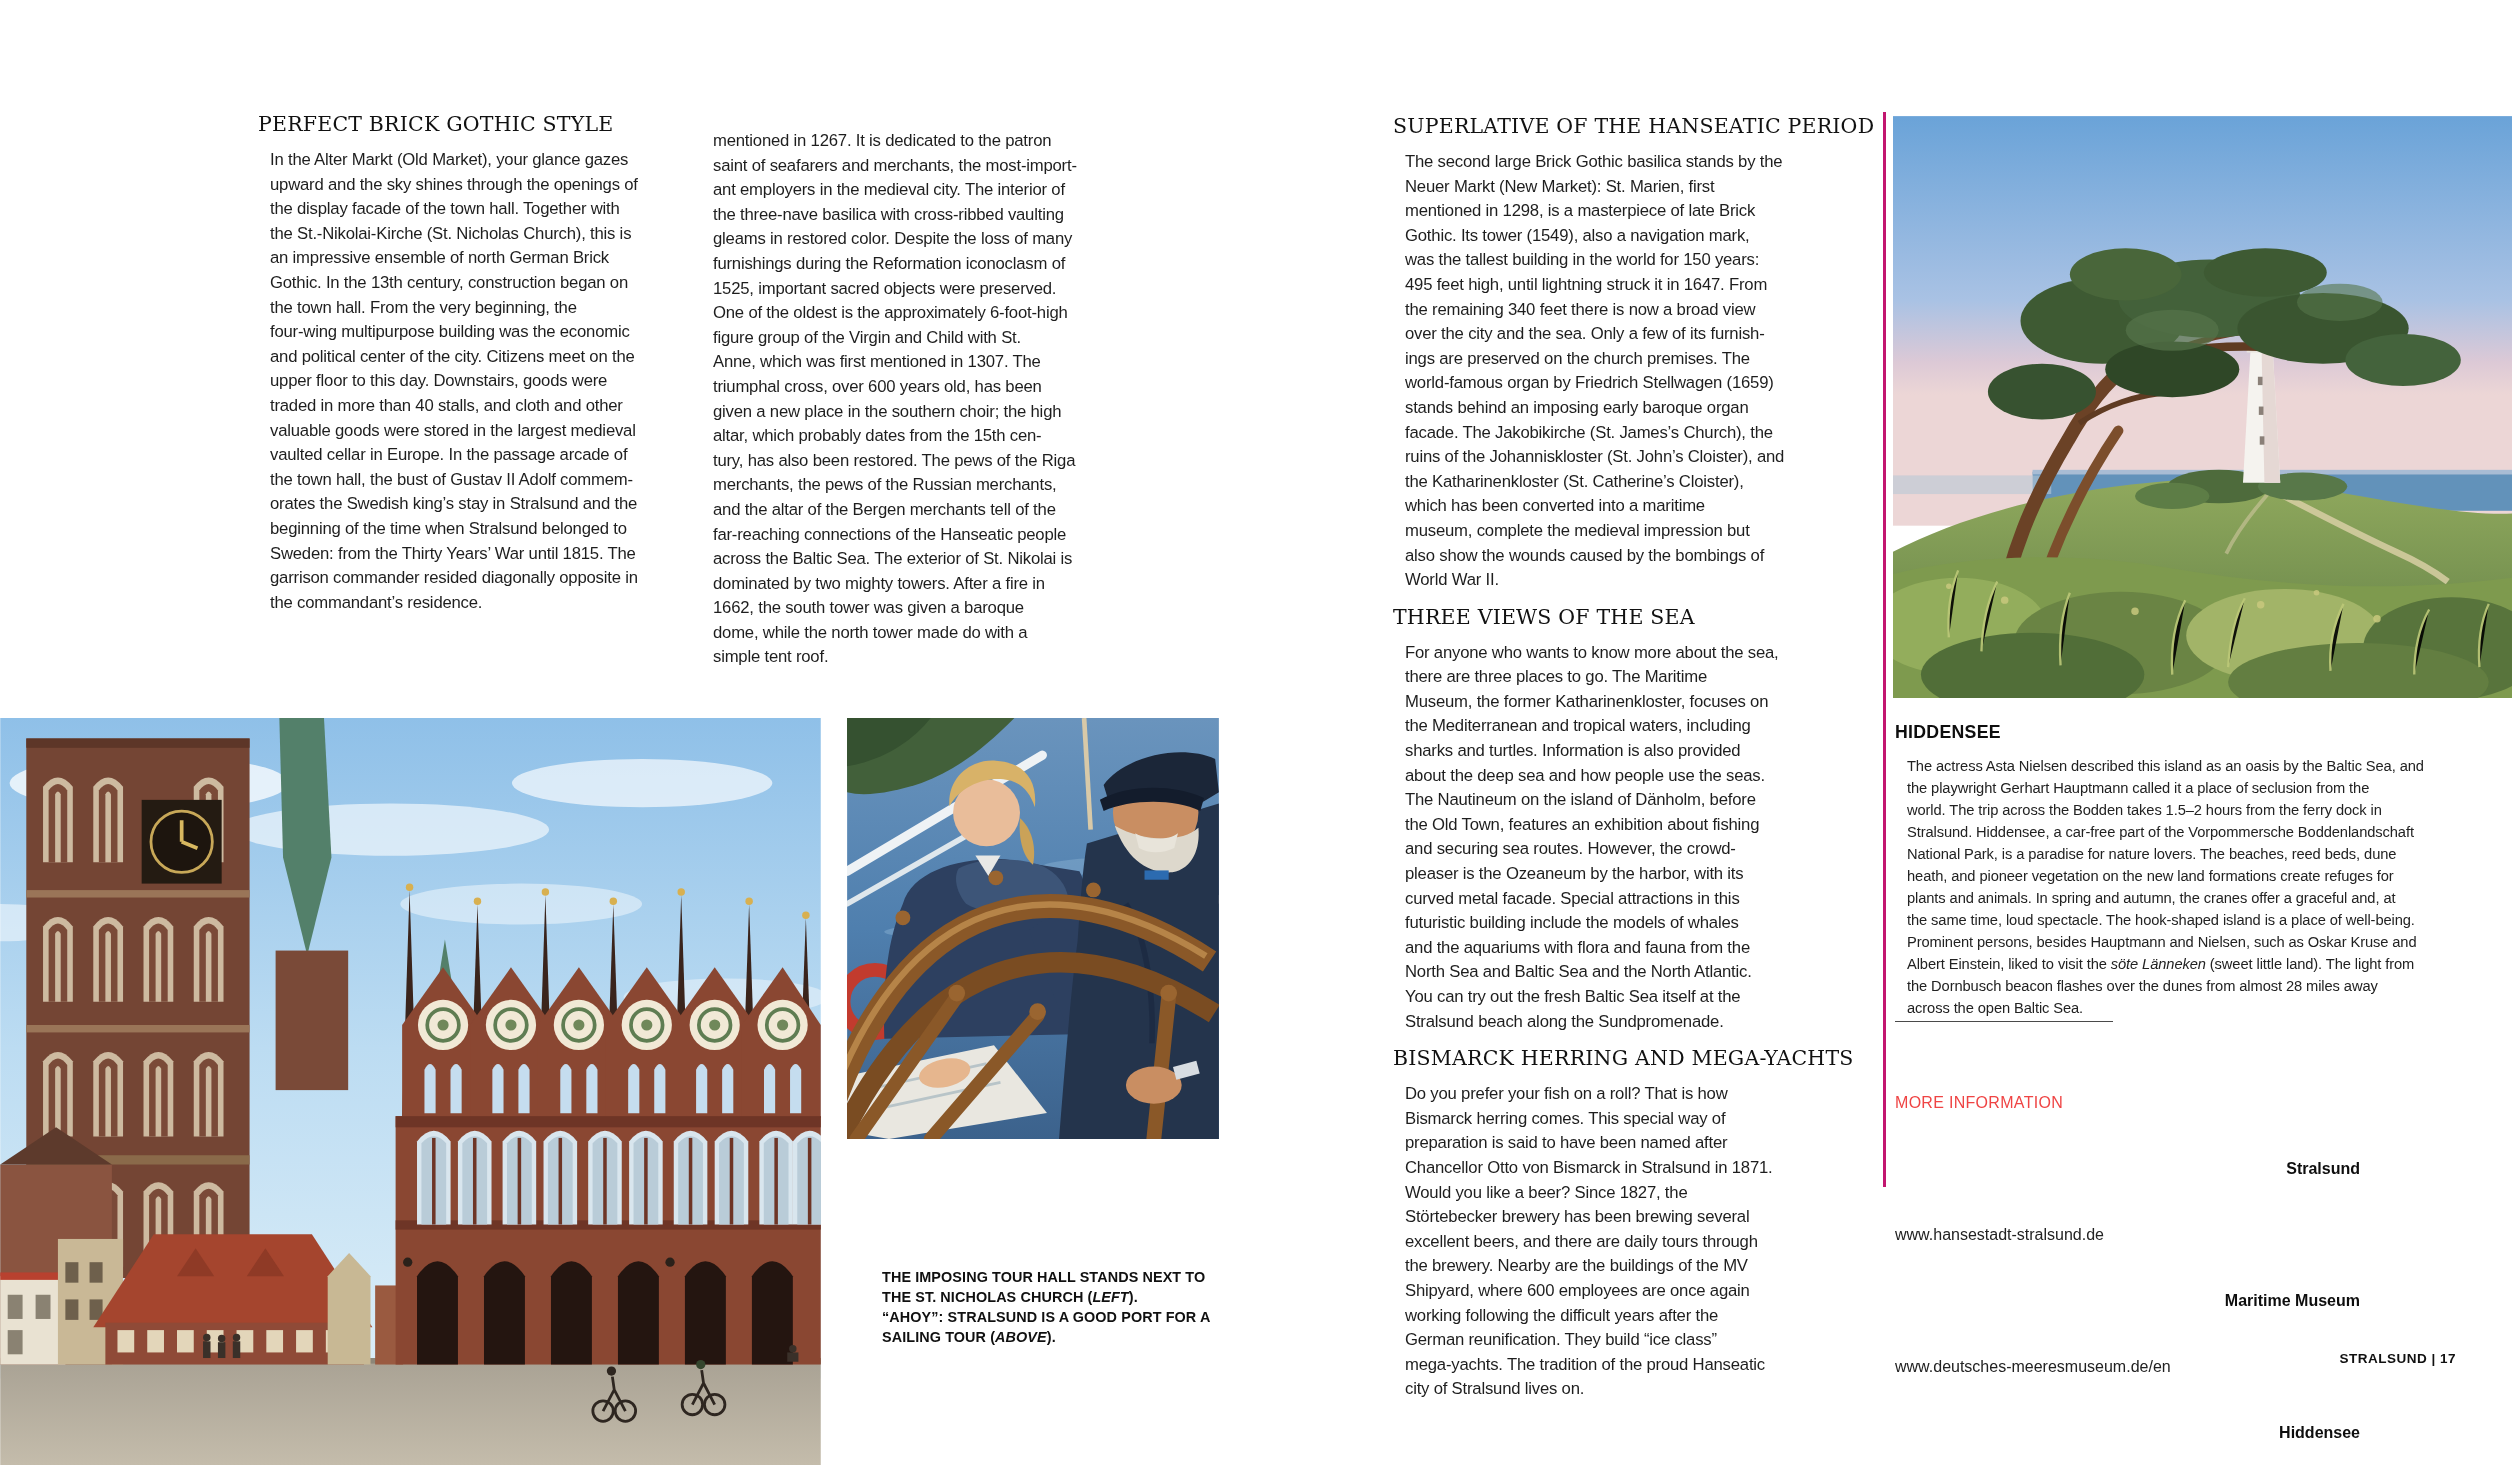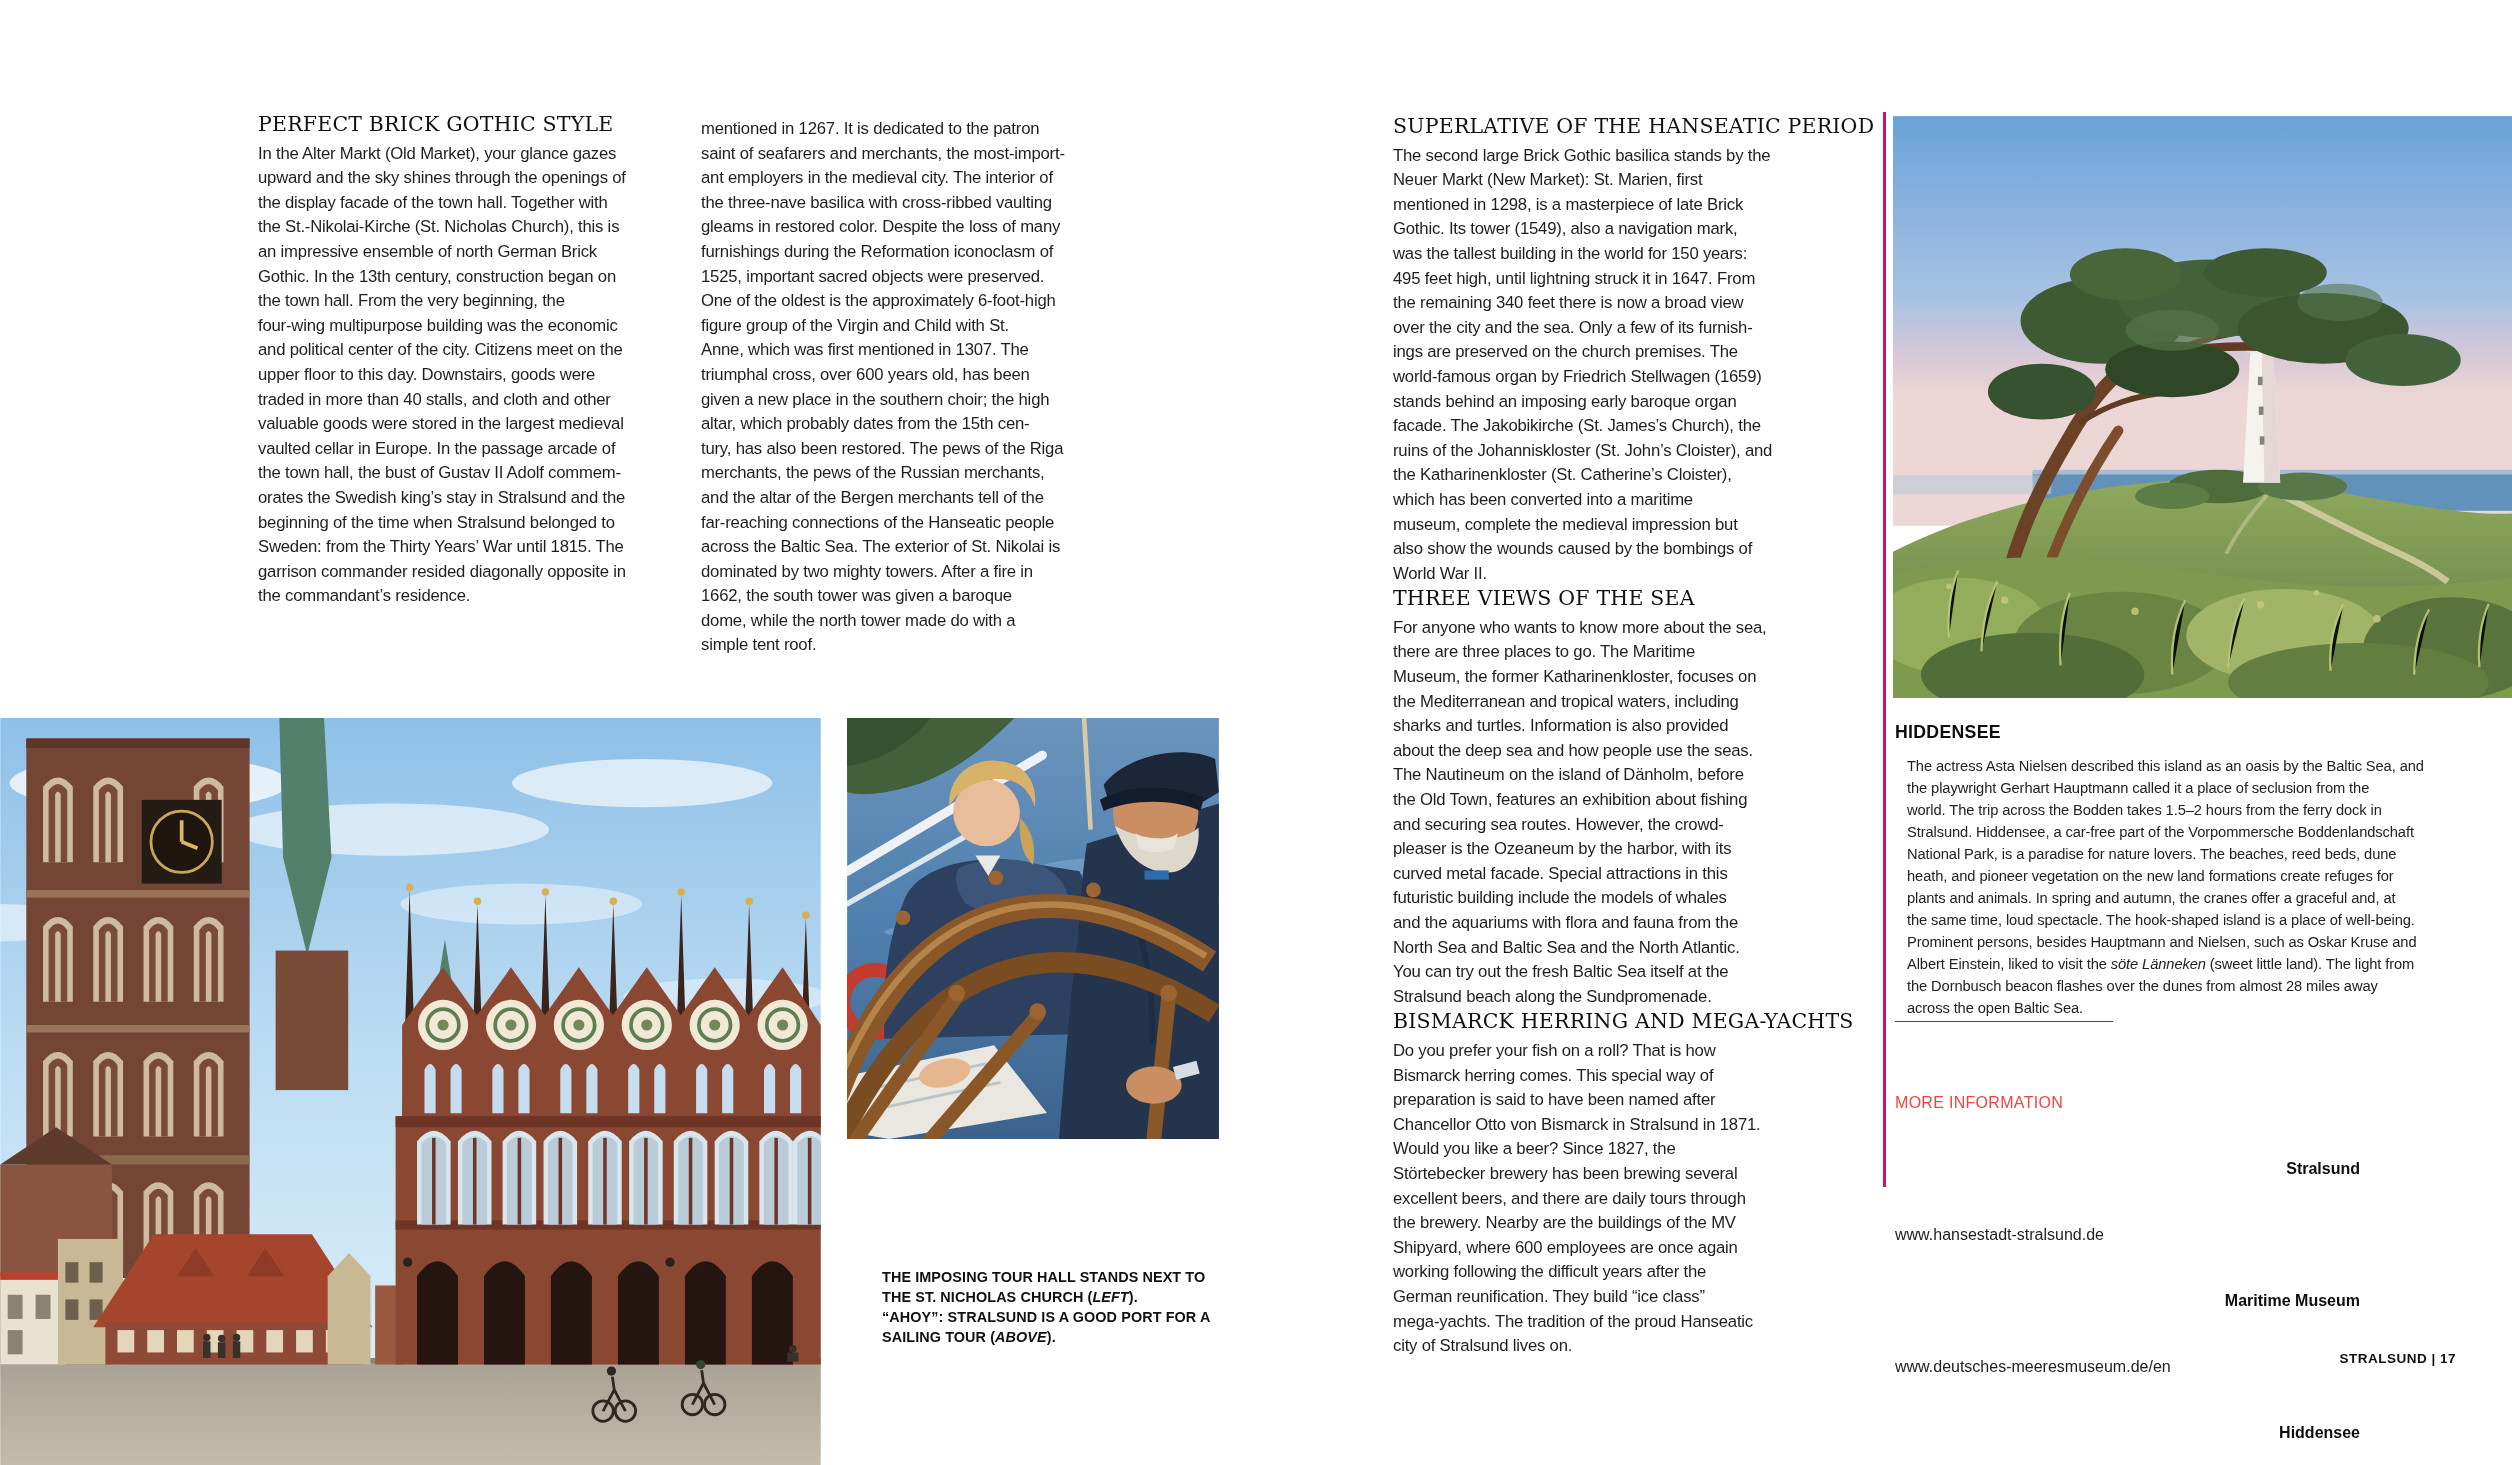--- a/index.html
+++ b/index.html
@@ -8,21 +8,21 @@
     overflow:hidden; font-family:"Liberation Sans", sans-serif; color:#1e1e1e;
   }
   .abs { position:absolute; }
   h2.section {
     font-family:"DejaVu Serif", serif; font-size:20.5px; line-height:24px;
     font-weight:normal; color:#111; margin:0 0 5.6px 0; letter-spacing:0.2px;
     white-space:pre;
   }
   .body-text {
     font-size:16.7px; line-height:24.6px; white-space:pre; letter-spacing:-0.2px;
-    color:#1e1e1e; margin:0;
+    color:#1e1e1e; margin:12px;
   }
   .indent { text-indent:30px; }
   .sec-gap2 { margin-top:17.7px; }
   .sec-gap3 { margin-top:16px; }
   .sidebar-heading {
     font-size:17.7px; font-weight:bold; letter-spacing:0.3px; color:#0e0e0e;
     margin:0 0 7.4px 0; white-space:pre;
   }
   .sidebar-body {
     font-size:14.7px; line-height:22px; white-space:pre; letter-spacing:-0.1px;

